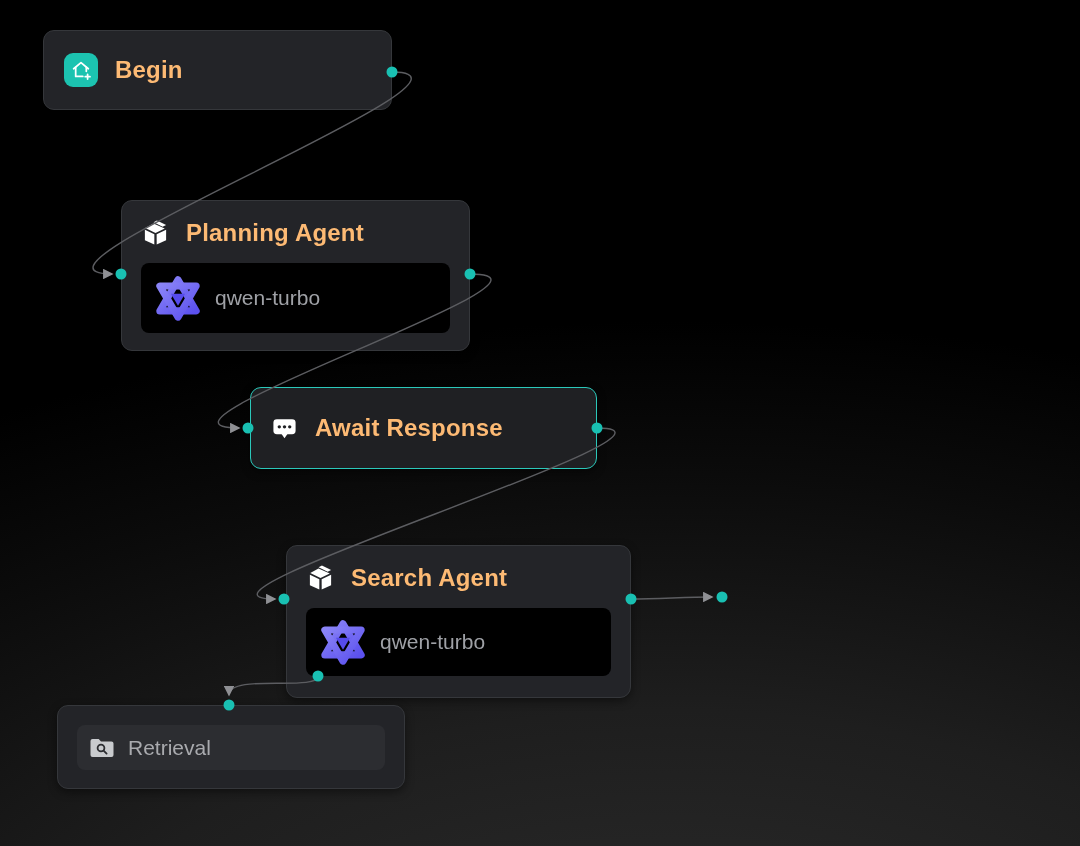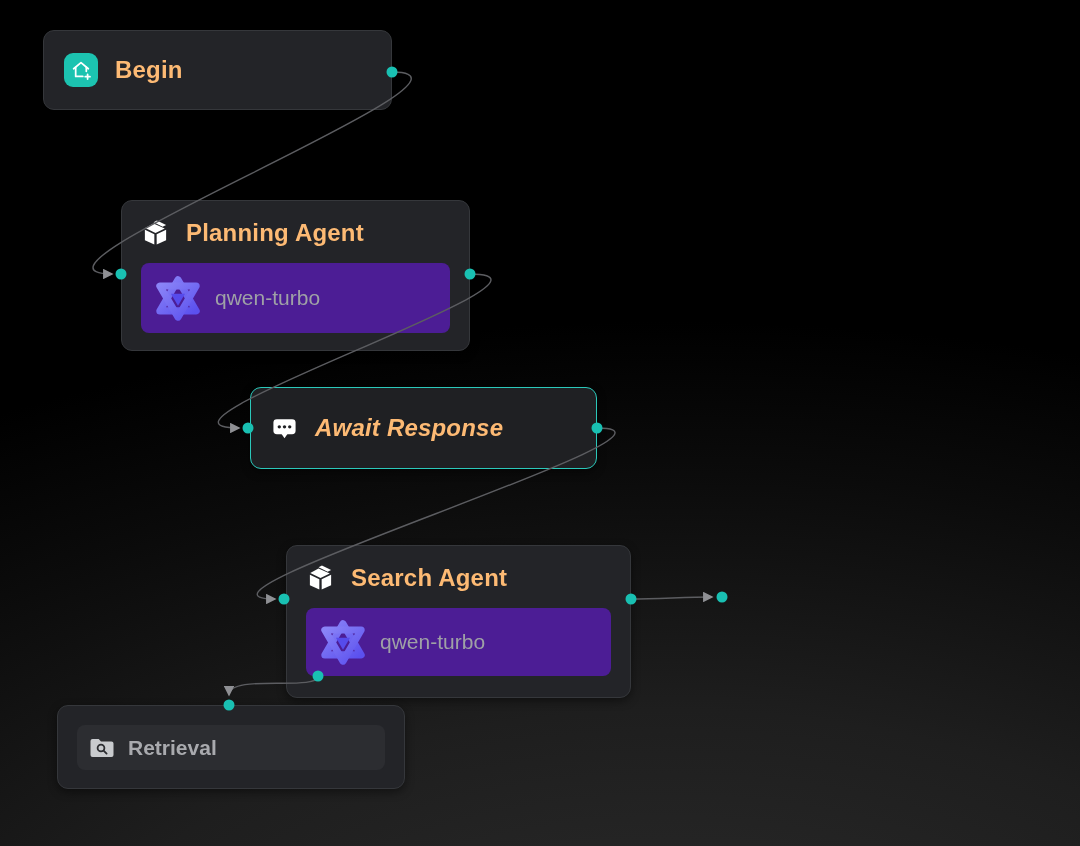--- a/index.html
+++ b/index.html
@@ -5,34 +5,34 @@
   html,body{margin:0;padding:0;background:#000;}
   .canvas{
     position:relative;width:1080px;height:846px;overflow:hidden;
     font-family:"Liberation Sans","DejaVu Sans",sans-serif;
     background:radial-gradient(150% 100% at 62% 122%, #2d2d2d 0%, #1e1e1e 38%, #0b0b0b 66%, #000 84%);
   }
   .node{
     position:absolute;background:#232428;border:1px solid #35373b;border-radius:11px;
     box-shadow:0 3px 10px rgba(0,0,0,.45);z-index:1;box-sizing:border-box;
   }
-  .node.selected{border:1.6px solid #2bc8ba;background:#1f2023;font-style:italic;}
+  .node.selected{border:1.6px solid #2bc8ba;background:#1f2023;}
   .node-row{display:flex;align-items:center;height:100%;padding:0 20px;gap:17px;}
   .node-header{display:flex;align-items:center;padding:18px 28px 0 20px;gap:17px;}
   .node-title{font-size:24px;font-weight:700;color:#fdba74;letter-spacing:.2px;white-space:nowrap;}
   .begin-badge{width:34px;height:34px;border-radius:9px;background:#1cc3b0;display:flex;align-items:center;justify-content:center;flex:0 0 auto;}
   .icon{display:flex;align-items:center;justify-content:center;flex:0 0 auto;}
   .model-chip{
-    margin:16px 19px 0 19px;background:#4c1d95;border-radius:8px;
+    margin:16px 19px 0 19px;background:#000000;border-radius:8px;
     display:flex;align-items:center;gap:15px;padding:0 15px;box-sizing:border-box;
   }
   .model-name{font-size:21px;color:#9fa1a6;white-space:nowrap;}
   .chip-plain{
     margin:19px 19px 0 19px;background:#2c2d31;border-radius:8px;height:45px;
-    display:flex;align-items:center;gap:13px;padding:0 12px;box-sizing:border-box;font-weight:bold;
+    display:flex;align-items:center;gap:13px;padding:0 12px;box-sizing:border-box;
   }
   .chip-plain-label{font-size:21px;color:#a9aaae;white-space:nowrap;}
   .edges{position:absolute;left:0;top:0;width:1080px;height:846px;z-index:2;pointer-events:none;}
   .handle{
     position:absolute;width:11px;height:11px;border-radius:50%;background:#19c0b2;
     z-index:3;transform:translate(-50%,-50%);cursor:crosshair;
   }
 </style>
 </head>
 <body>

